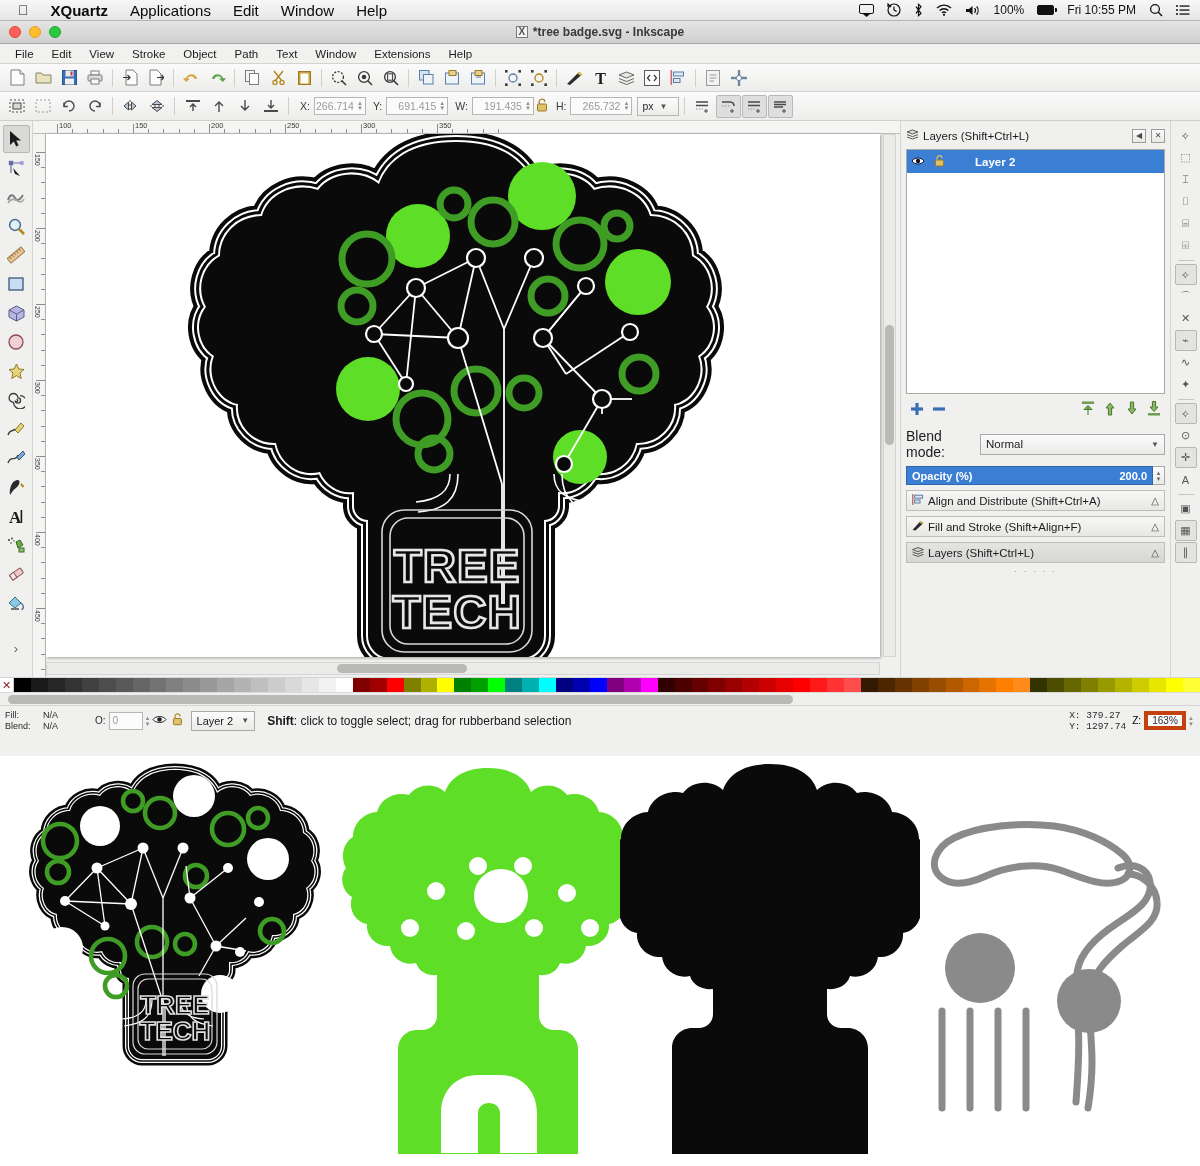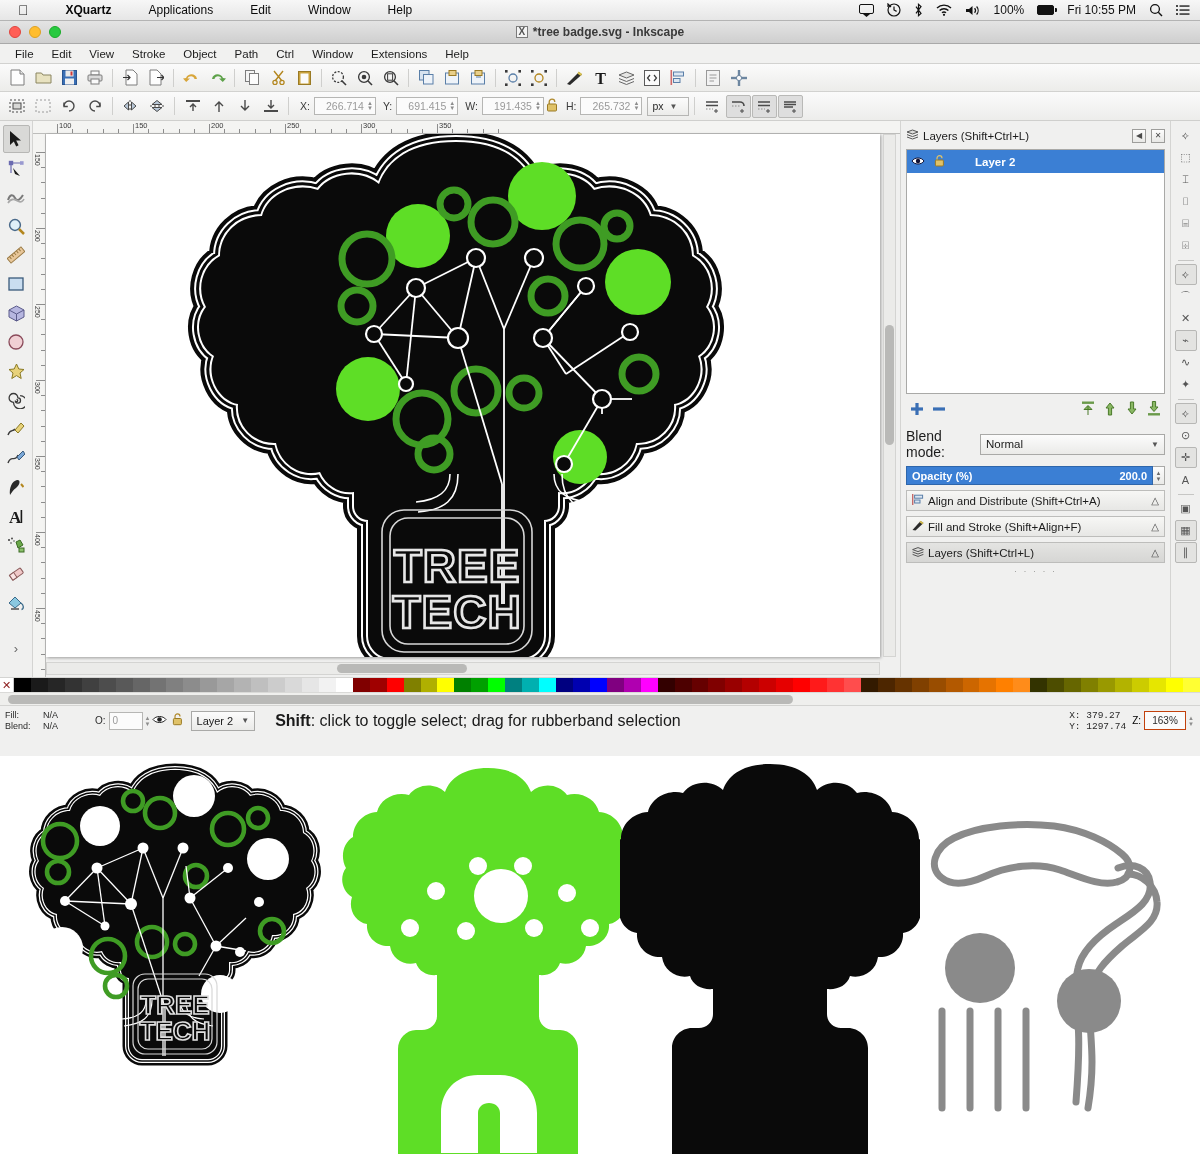--- a/index.html
+++ b/index.html
@@ -14,21 +14,21 @@
   }
 
   
   .macbar{
     height:21px; width:1200px;
     background:linear-gradient(#f7f7f7,#e6e6e6);
     border-bottom:1px solid #b4b4b4;
     display:flex; align-items:center; position:relative;
   }
   .mac-apple{ margin-left:18px; font-size:14px; line-height:1; color:#111; }
-  .mac-item{ margin-left:37px; font-size:12px; color:#0a0a0a; }
+  .mac-item{ margin-left:22px; font-size:15px; color:#0a0a0a; }
   .mac-item.bold{ font-weight:bold; }
   .mac-right{ position:absolute; right:10px; display:flex; align-items:center; gap:13px;}
   .mac-right .mi{ font-size:12px; color:#111; display:flex; align-items:center;}
   .batt{ display:inline-block; width:17px; height:10px; border:1.4px solid #111; border-radius:2px; position:relative; background:#111;}
   .batt:after{content:""; position:absolute; right:-4px; top:2.2px; width:2px;height:4px;background:#111;border-radius:0 1px 1px 0;}
 
   
   .win{ width:1200px; height:735px; background:#f0f0ef; position:relative; }
   .titlebar{
     height:23px; background:linear-gradient(#e4e4e4,#cfcfcf);
@@ -158,26 +158,26 @@
   .fs{ font-size:9px;color:#2a2a2a;line-height:11px;}
   .fs .r{display:flex;}
   .fs .k{width:38px;}
   .fs .v{width:40px;}
   .ofield{ display:flex;align-items:center;margin-left:12px;font-size:10px;color:#2a2a2a;}
   .obox{ width:34px;height:18px;border:1px solid #b6b6b4;background:#fbfbfb;font-size:10px;color:#9a9a9a;
     display:flex;align-items:center;padding-left:3px;margin-left:3px;}
   .stic{ width:18px;text-align:center;font-size:12px;}
   .layersel{ height:20px;border:1px solid #a9a9a7;background:linear-gradient(#fcfcfc,#eaeae8);
     display:flex;align-items:center;padding:0 5px;gap:8px;font-size:11px;color:#1c1c1c;margin-left:4px;}
-  .msg{ font-size:16px;color:#1a1a1a; margin-left:20px;}
+  .msg{ font-size:12px;color:#1a1a1a; margin-left:12px;}
   .msg b{font-weight:bold;}
   .status .spacer{flex:1;}
   .xy{ font-size:9.5px;color:#2a2a2a;line-height:11px; font-family:"Liberation Mono",monospace;}
   .zoomfld{ display:flex;align-items:center;font-size:10px;margin:0 6px;}
-  .zbox{width:42px;height:19px;border:1px solid #c2410c;background:#fbfbfb;font-size:10px;color:#2a2a2a;
+  .zbox{width:42px;height:19px;border:4px solid #c2410c;background:#fbfbfb;font-size:10px;color:#2a2a2a;
     display:flex;align-items:center;justify-content:center;margin-left:3px;}
 
   
   .variants{ width:1200px;height:410px;background:#ffffff;display:flex;align-items:flex-start;}
   .vslot{ position:relative; }
 </style>
 </head>
 <body>
 
 <div class="macbar">
@@ -261,21 +261,21 @@
     </div>
   </div>
 
   <div class="menubar">
     <span>File</span>
     <span>Edit</span>
     <span>View</span>
     <span>Stroke</span>
     <span>Object</span>
     <span>Path</span>
-    <span>Ctrl</span>
+    <span>Text</span>
     <span>Window</span>
     <span>Extensions</span>
     <span>Help</span>
   </div>
 
   <div class="toolbar">
     <div class="tbtn">
         <svg width="15" height="17" viewBox="0 0 15 17">
           <path d="M1 1 H10 L14 5 V16 H1 Z" fill="#fdfdfd" stroke="#7d7d7d"></path>
           <path d="M10 1 V5 H14" fill="#e8e8e8" stroke="#7d7d7d"></path>
@@ -517,21 +517,21 @@
       </div>
     <div class="cbtn">
         <svg width="16" height="14" viewBox="0 0 16 14">
           <rect x="1" y="11" width="14" height="2" fill="#4a4a4a"></rect>
           <path d="M8 1 V9 M5 6 L8 9 L11 6" fill="none" stroke="#4a4a4a" stroke-width="1.4"></path>
         </svg>
       </div>
     <div class="tsep"></div>
 
     <span class="fld-label">X:</span>
-    <div class="spin" style="width:62px">
+    <div class="spin" style="width:52px">
       <span>266.714</span>
       <span class="arrs">
           <span>▲</span>
           <span>▼</span>
         </span>
     </div>
     <span class="fld-label">Y:</span>
     <div class="spin" style="width:62px">
       <span>691.415</span>
       <span class="arrs">

